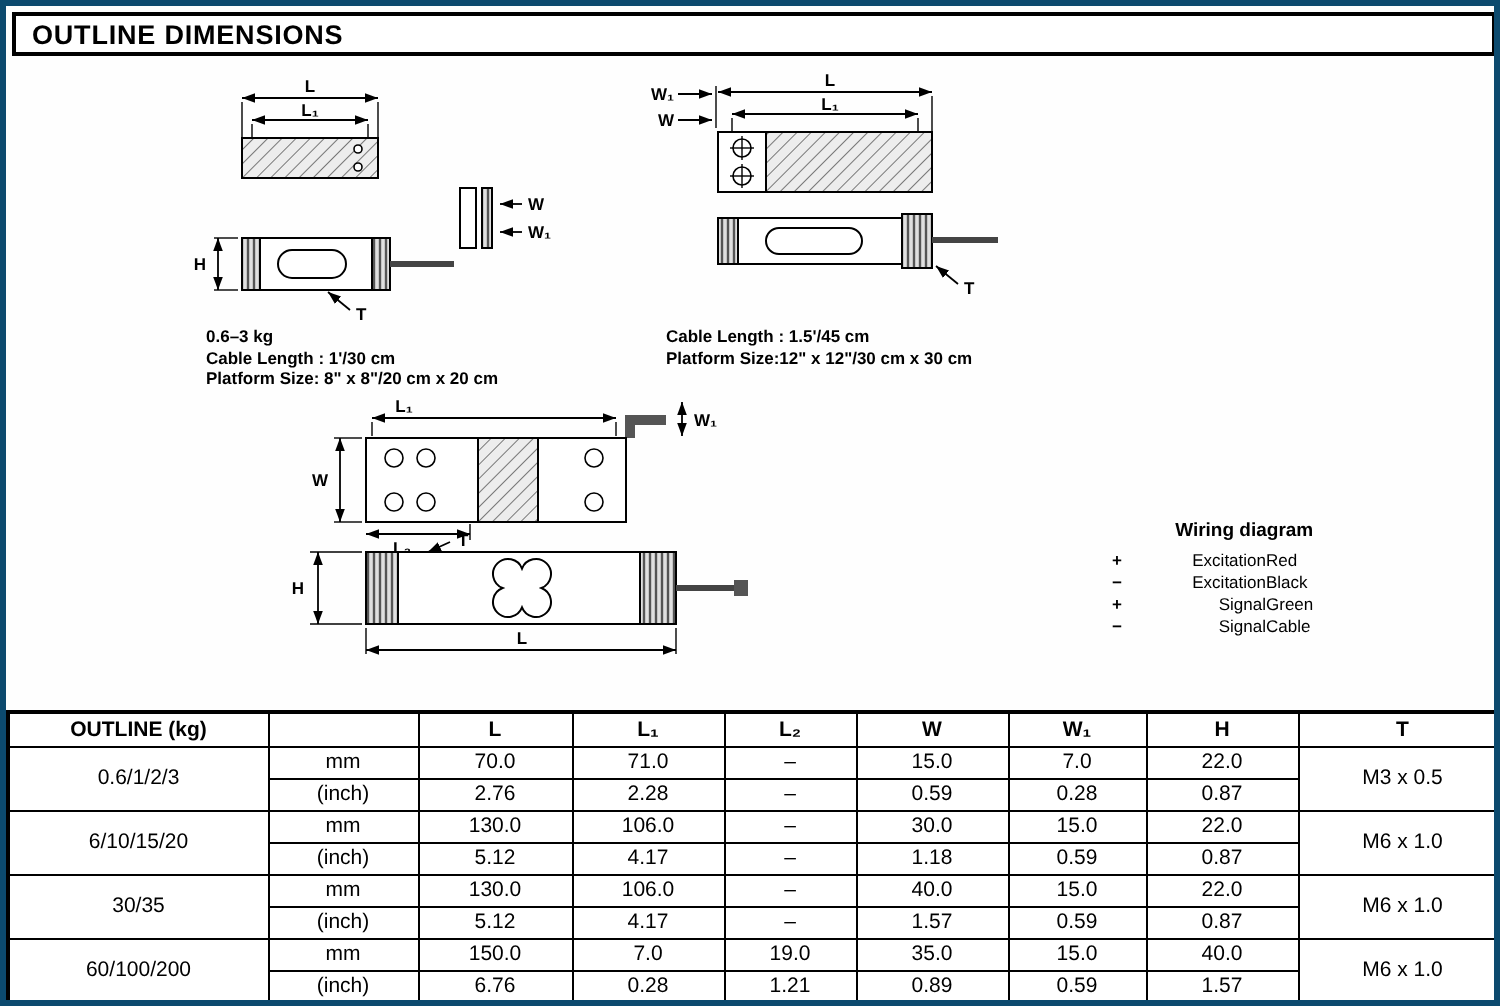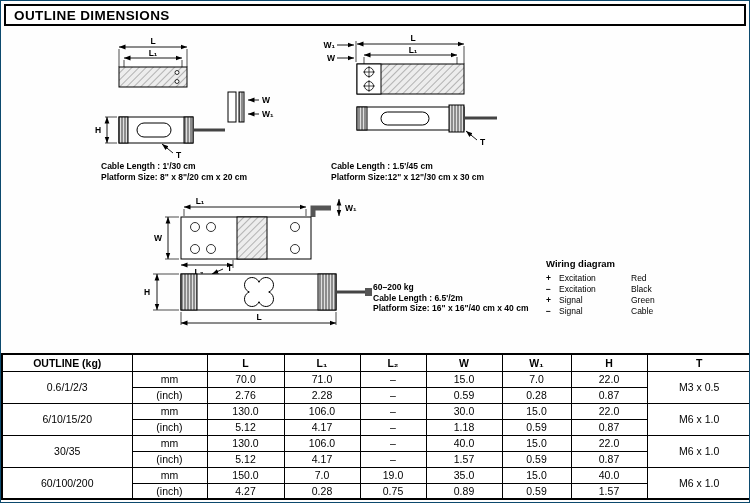--- a/index.html
+++ b/index.html
@@ -1,27 +1,27 @@
 <!DOCTYPE html>
 <html><head>
 <meta charset="utf-8">
 <style>
   * { margin:0; padding:0; box-sizing:border-box; }
   html,body { background:#fff; }
   body { width:750px; height:503px; font-family:"Liberation Sans","DejaVu Sans",sans-serif; color:#000; }
-  .page { position:relative; width:750px; height:503px; background:#fefefe; border:1px solid #0c4a6e; overflow:hidden; }
+  .page { position:relative; width:750px; height:503px; background:#fefefe; border:3px solid #0c4a6e; overflow:hidden; }
   .title-bar { position:absolute; left:3px; top:3px; width:742px; height:22px; border:2px solid #000; background:#fff; display:flex; align-items:center; padding-left:8px; }
   .title-bar .title { font-weight:bold; font-size:13.5px; letter-spacing:.4px; }
   .drawing-area { position:absolute; left:0; top:27px; width:750px; height:325px; }
   svg.draw { position:absolute; left:0; top:0; }
   .dim { stroke:#000; stroke-width:0.9; }
   .ext { stroke:#000; stroke-width:0.7; }
   .lbl { font-size:8.5px; font-weight:bold; fill:#000; font-family:"Liberation Sans","DejaVu Sans",sans-serif; }
   .caption { position:absolute; font-size:8.5px; font-weight:bold; line-height:10.5px; white-space:nowrap; }
-  .wiring { position:absolute; font-size:8.5px; line-height:11px; }
+  .wiring { position:absolute; font-size:8.5px; line-height:11px;text-align:right; }
   .wiring .w-title { font-weight:bold; font-size:9.5px; margin-bottom:4px; }
   .wiring .w-row { display:flex; }
   .wiring .w-sign { width:13px; font-weight:bold; }
   .wiring .w-name { width:72px; }
   .dims-table { position:absolute; left:0; top:352px; width:750px; border-collapse:collapse; table-layout:fixed; background:#fff; border:2px solid #000; }
   .dims-table th, .dims-table td { border:1px solid #000; text-align:center; vertical-align:middle; font-size:10.5px; padding:0 2px; overflow:hidden; }
   .dims-table thead th { font-weight:bold; height:17px; }
   .dims-table tbody td { height:16px; font-weight:normal; }
 </style>
 </head>
@@ -149,34 +149,30 @@
         <line class="dim" x1="156" y1="246" x2="156" y2="282" marker-start="url(#arrS)" marker-end="url(#arr)"></line>
         <text class="lbl" x="146" y="267" text-anchor="middle">H</text>
         <line class="ext" x1="180" y1="284" x2="180" y2="297"></line>
         <line class="ext" x1="335" y1="284" x2="335" y2="297"></line>
         <line class="dim" x1="180" y1="295" x2="335" y2="295" marker-start="url(#arrS)" marker-end="url(#arr)"></line>
         <text class="lbl" x="258" y="292" text-anchor="middle">L</text>
       </g>
     </svg>
 
     <div class="caption" style="left:100px; top:133px;">
+      <div>0.6–3 kg</div>
       <div>Cable Length : 1'/30 cm</div>
       <div>Platform Size: 8" x 8"/20 cm x 20 cm</div>
     </div>
 
     <div class="caption" style="left:330px; top:133px;">
       <div>Cable Length : 1.5'/45 cm</div>
       <div>Platform Size:12" x 12"/30 cm x 30 cm</div>
     </div>
 
-    <div class="caption" style="left:372px; top:254px;">
-      <div>60–200 kg</div>
-      <div>Cable Length : 6.5'/2m</div>
-      <div>Platform Size: 16" x 16"/40 cm x 40 cm</div>
-    </div>
 
     <div class="wiring" style="left:545px; top:230px;">
       <div class="w-title">Wiring diagram</div>
       <div class="w-row">
         <span class="w-sign">+</span>
         <span class="w-name">Excitation</span>
         <span class="w-color">Red</span>
       </div>
       <div class="w-row">
         <span class="w-sign">−</span>
@@ -288,23 +284,23 @@
         <td>150.0</td>
         <td>7.0</td>
         <td>19.0</td>
         <td>35.0</td>
         <td>15.0</td>
         <td>40.0</td>
         <td rowspan="2">M6 x 1.0</td>
       </tr>
       <tr>
         <td>(inch)</td>
-        <td>4.27</td>
+        <td>6.76</td>
         <td>0.28</td>
-        <td>0.75</td>
+        <td>1.21</td>
         <td>0.89</td>
         <td>0.59</td>
         <td>1.57</td>
       </tr>
     </tbody>
   </table>
 
 </div>
 
 </body></html>

